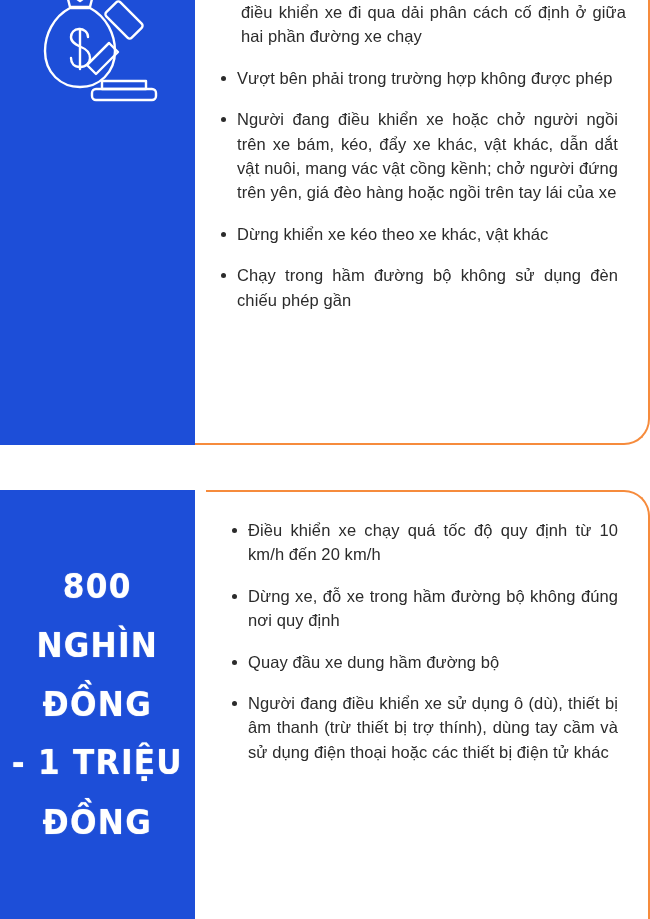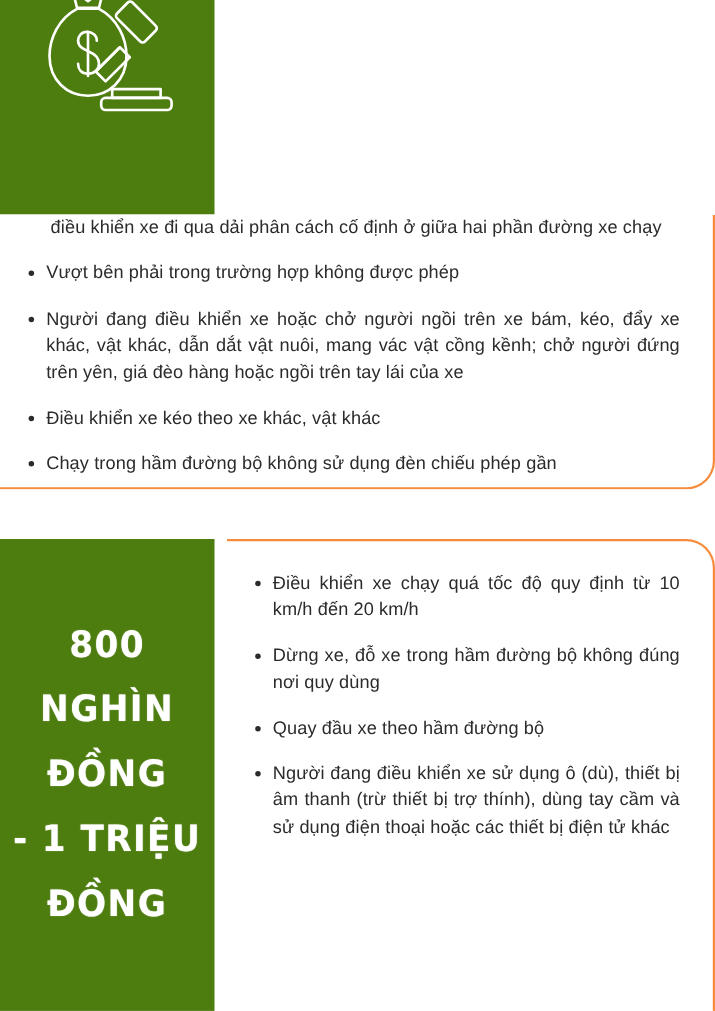--- a/index.html
+++ b/index.html
@@ -16,21 +16,21 @@
   .section {
     position: relative;
     display: flex;
     background: #ffffff;
   }
 
   
   .left-panel {
     width: 195px;
     flex: 0 0 195px;
-    background: #4d7c0f;
+    background: #1d4ed8;
     position: relative;
     display: flex;
     align-items: center;
     justify-content: center;
   }
 
   .left-panel.rounded-br {
     border-bottom-right-radius: 0;
   }
 
@@ -79,21 +79,21 @@
     position: absolute;
     left: 2px;
     top: 10px;
     width: 5px;
     height: 5px;
     border-radius: 50%;
     background: #2b2b2b;
   }
 
   
-  #section1 { height: 445px; flex-direction: column; }
+  #section1 { height: 445px; }
   #section1 .left-panel { height: 445px; }
   #section1 .right-card { height: 445px; padding-top: 0; }
   #section1 ul.bullets { padding-top: 0; }
   #section1 ul.bullets li:first-child { margin-top: 0; }
 
   .cont-text {
     font-size: 16.5px;
     line-height: 1.48;
     color: #2b2b2b;
     text-align: justify;
@@ -169,21 +169,21 @@
       </svg>
     </div>
     <div class="headline"></div>
   </div>
 
   <div class="right-card round-bottom">
     <div class="cont-text">điều khiển xe đi qua dải phân cách cố định ở giữa hai phần đường xe chạy</div>
     <ul class="bullets">
       <li>Vượt bên phải trong trường hợp không được phép</li>
       <li>Người đang điều khiển xe hoặc chở người ngồi trên xe bám, kéo, đẩy xe khác, vật khác, dẫn dắt vật nuôi, mang vác vật cồng kềnh; chở người đứng trên yên, giá đèo hàng hoặc ngồi trên tay lái của xe</li>
-      <li>Điều khiển xe kéo theo xe khác, vật khác</li>
+      <li>Dừng khiển xe kéo theo xe khác, vật khác</li>
       <li>Chạy trong hầm đường bộ không sử dụng đèn chiếu phép gần</li>
     </ul>
   </div>
 </div>
 
 <div class="gap"></div>
 
 <div class="section" id="section2">
 
   <div class="left-panel">
@@ -192,18 +192,18 @@
       <div>NGHÌN</div>
       <div>ĐỒNG</div>
       <div>- 1 TRIỆU</div>
       <div>ĐỒNG</div>
     </div>
   </div>
 
   <div class="right-card round-top">
     <ul class="bullets">
       <li>Điều khiển xe chạy quá tốc độ quy định từ 10 km/h đến 20 km/h</li>
-      <li>Dừng xe, đỗ xe trong hầm đường bộ không đúng nơi quy dùng</li>
-      <li>Quay đầu xe theo hầm đường bộ</li>
+      <li>Dừng xe, đỗ xe trong hầm đường bộ không đúng nơi quy định</li>
+      <li>Quay đầu xe dung hầm đường bộ</li>
       <li>Người đang điều khiển xe sử dụng ô (dù), thiết bị âm thanh (trừ thiết bị trợ thính), dùng tay cầm và sử dụng điện thoại hoặc các thiết bị điện tử khác</li>
     </ul>
   </div>
 </div>
 
 </body></html>

